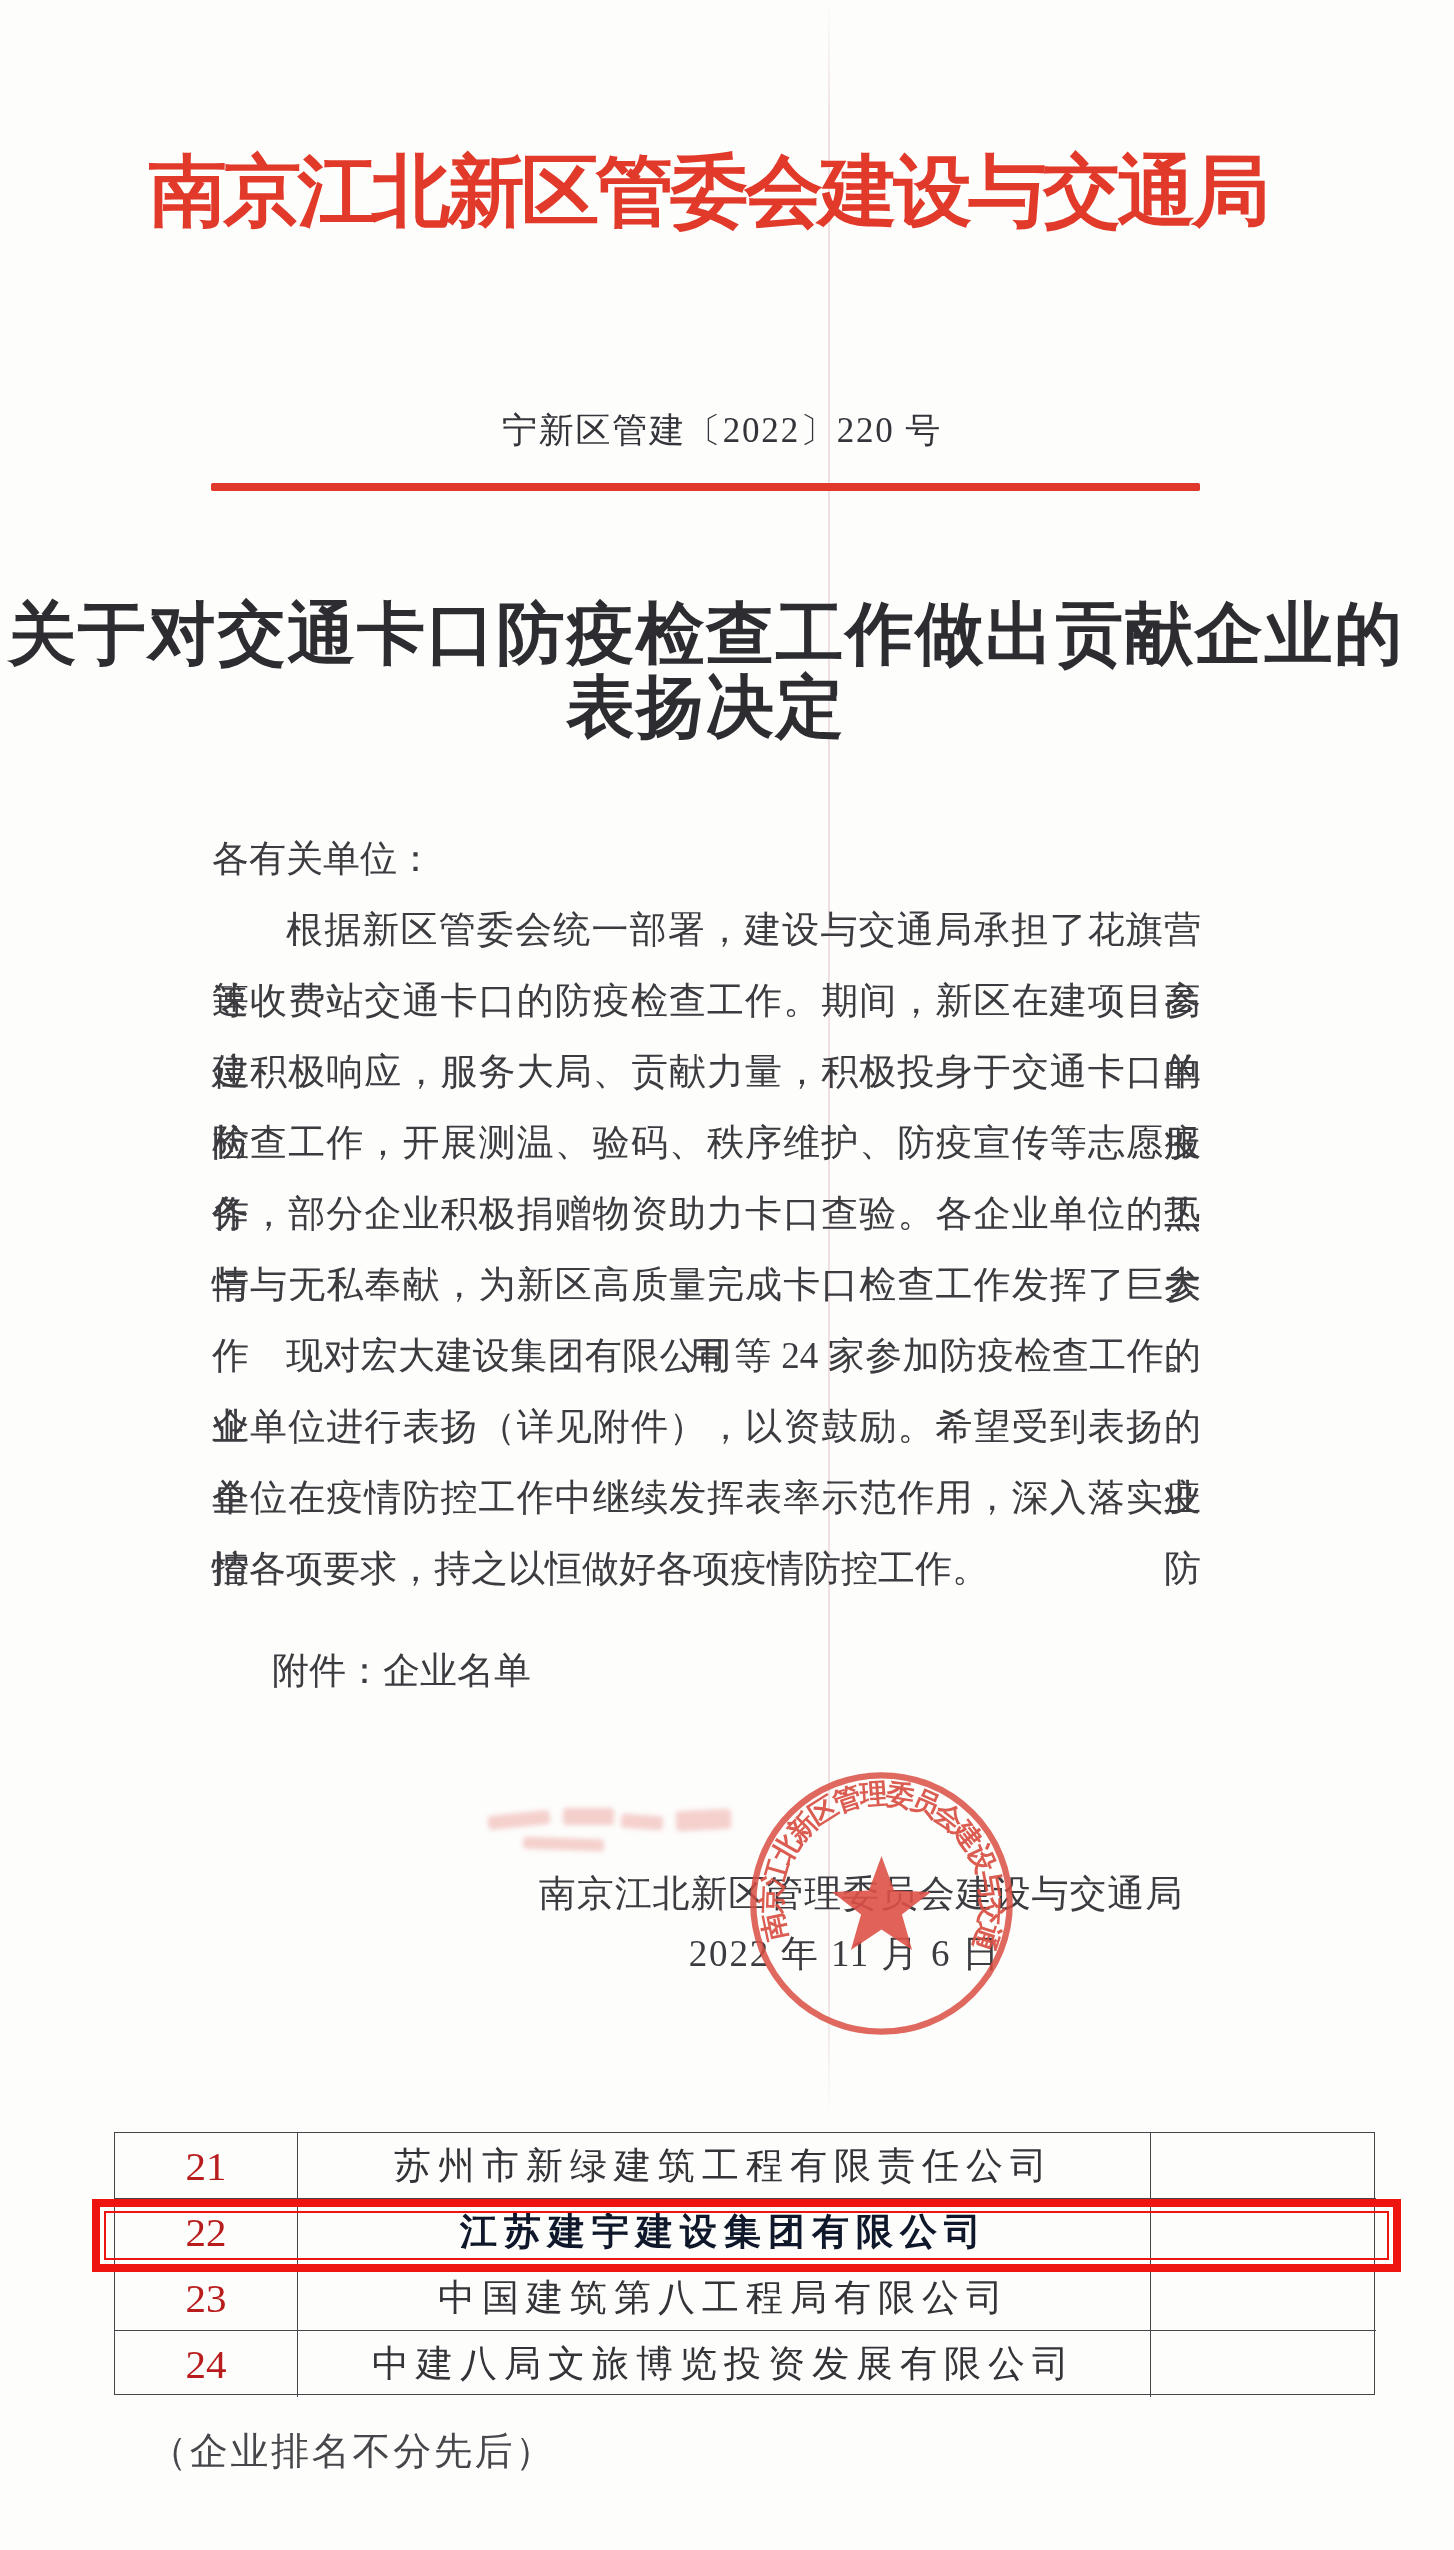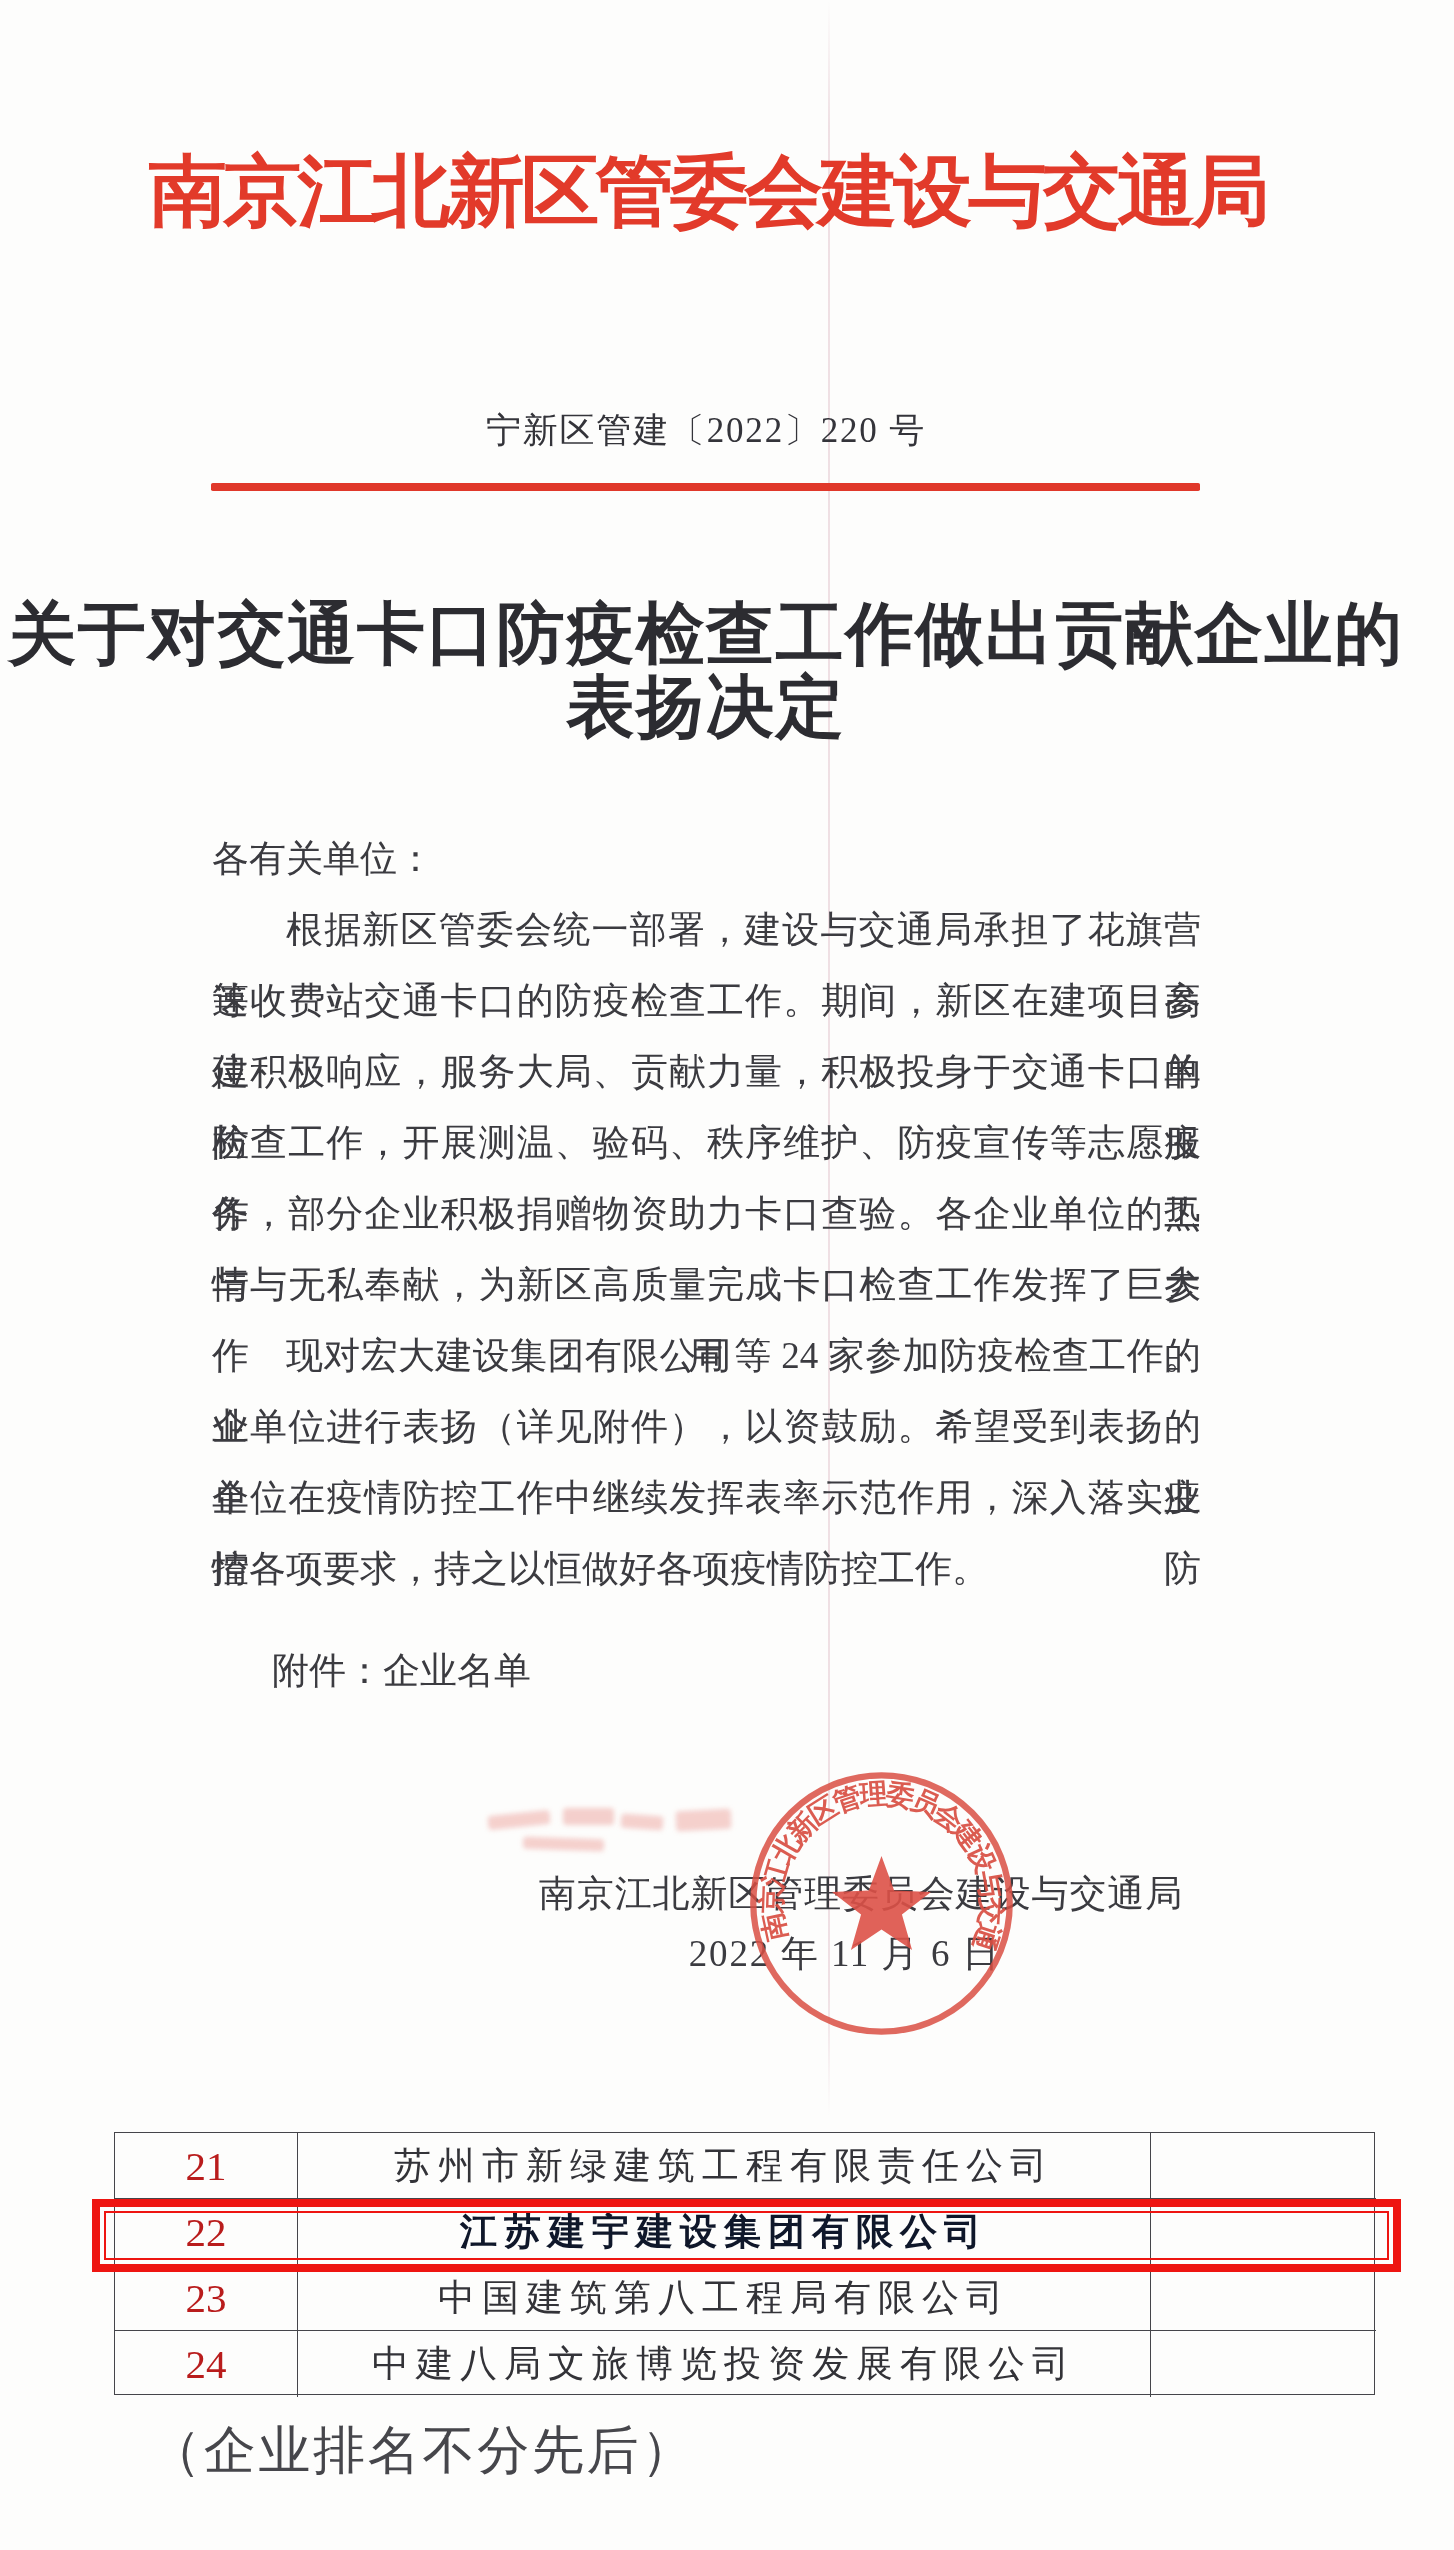--- a/index.html
+++ b/index.html
@@ -14,21 +14,21 @@
     background:linear-gradient(to bottom, rgba(222,188,198,0) 0%,
       rgba(222,188,198,0.45) 6%, rgba(222,188,198,0.45) 94%, rgba(222,188,198,0) 100%);
   }
   .org-header {
     position:absolute; left:0; top:134px; width:1415px; text-align:center;
     font-size:78px; line-height:115px; font-weight:bold; color:#e23a2a;
     letter-spacing:-3.5px; white-space:nowrap;
   }
   .doc-number {
     position:absolute; left:0; top:395px; width:1412px; text-align:center;
-    font-size:35px; line-height:71px; color:#34343a; letter-spacing:1.8px;
+    font-size:35px; line-height:71px; color:#34343a; letter-spacing:1.8px;padding-left:16px;
   }
   .red-rule {
     position:absolute; left:211px; top:483px; width:989px; height:8px;
     background:#e0382a; border-radius:1.8px;
   }
   .doc-title {
     position:absolute; left:0; top:598px; width:1412px; text-align:center;
     font-size:68px; line-height:73px; font-weight:bold; color:#2c2c31;
     letter-spacing:1.8px;
   }
@@ -84,21 +84,21 @@
   .highlight-box {
     position:absolute; left:92px; top:2199px; width:1309px; height:73px;
     border:8px solid #ee1511; box-sizing:border-box;
   }
   .highlight-box-inner {
     position:absolute; left:4.4px; top:4.4px; right:4.4px; bottom:4.4px;
     border:2.7px solid #ee1511;
   }
   .footnote {
     position:absolute; left:149px; top:2420px; height:62px; line-height:62px;
-    font-size:52px; color:#46464b; letter-spacing:2.7px;
+    font-size:38px; color:#46464b; letter-spacing:2.7px;
   }
 </style>
 </head>
 <body>
 
 <div class="page">
 
   <div class="fold-line"></div>
 
   <div class="org-header">南京江北新区管委会建设与交通局</div>

